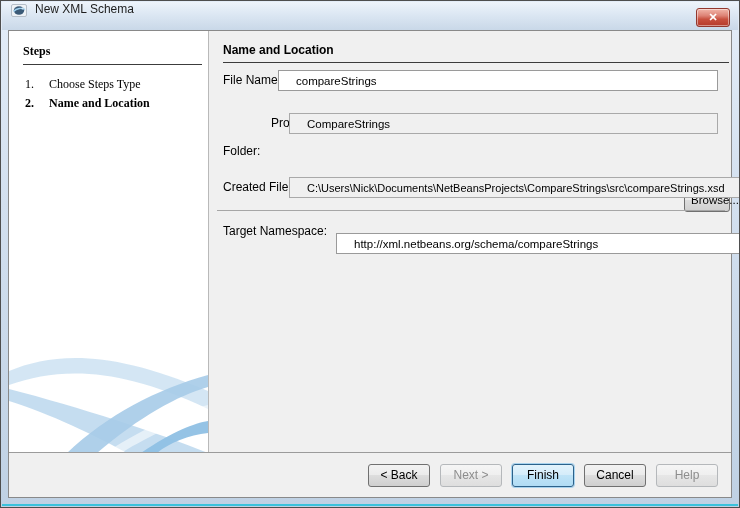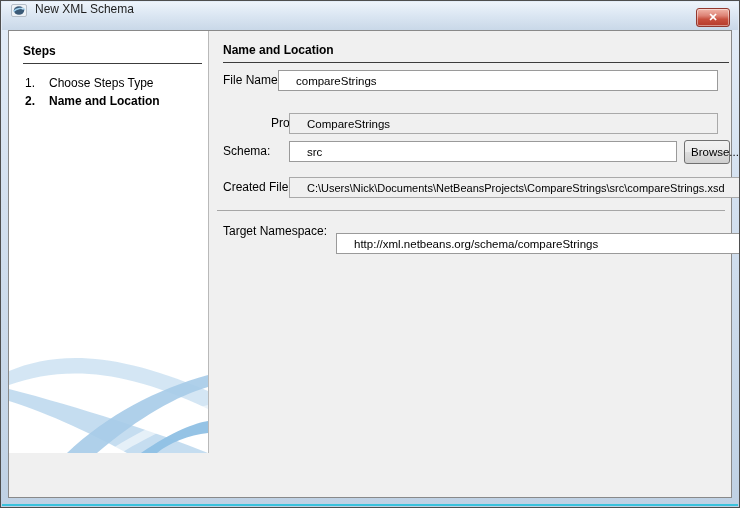--- a/index.html
+++ b/index.html
@@ -26,21 +26,21 @@
     color:#ffffff;font-size:11px;font-weight:bold;line-height:17px;text-align:center;
     cursor:default;
   }
   
   .content{
     position:absolute;left:7px;top:29px;width:724px;height:468px;
     border:1px solid #898989;background:#f0f0f0;
   }
   .wizard{position:absolute;left:0;top:0;width:722px;height:422px;}
   .sidebar{
-    position:absolute;left:0;top:0;width:199px;height:422px;background:#ffffff;overflow:hidden;
+    position:absolute;left:0;top:0;width:199px;height:422px;background:#ffffff;overflow:hidden;font-family:Liberation Serif, serif;
   }
   .steps-header{
     margin:13px 6px 0 14px;font-size:12px;font-weight:bold;color:#000;
     padding-bottom:5px;border-bottom:1px solid #3c3c3c;
   }
   .steps-list{margin-top:10px;font-size:12px;color:#000;}
   .step-row{display:flex;padding:2px 0 2px 16px;}
   .step-num{width:24px;flex:0 0 auto;}
   .step-row.active{font-weight:bold;}
   .watermark{position:absolute;left:0;bottom:0;width:199px;height:120px;}
@@ -54,21 +54,21 @@
   .txt{
     position:absolute;height:21px;border:1px solid #9a9a9a;background:#ffffff;
     font-family:"Liberation Sans",sans-serif;font-size:11.5px;color:#000;
     padding:0 17px;outline:none;
   }
   .txt.readonly{background:#f0f0f0;border:1px solid #a9a9a9;}
   .hsep{position:absolute;height:1px;background:#a6a6a6;}
   .browse-btn{
     position:absolute;width:46px;height:24px;border:1px solid #707070;border-radius:3px;
     background:linear-gradient(180deg,#f2f2f2 0%,#ebebeb 49%,#dddddd 50%,#cfcfcf 100%);
-    font-family:"Liberation Sans",sans-serif;font-size:11.5px;color:#000;cursor:default;
+    font-family:"Liberation Sans",sans-serif;font-size:11.5px;color:#000;cursor:default;margin-top:48px;
   }
   
   .buttonbar{
     position:absolute;left:0;bottom:0;width:722px;height:45px;background:#f0f0f0;
     border-top:1px solid #9b9b9b;
     display:flex;align-items:center;justify-content:flex-end;gap:10px;padding-right:13px;
   }
   .btn{
     width:62px;height:23px;border:1px solid #707070;border-radius:3px;
     background:linear-gradient(180deg,#f2f2f2 0%,#ebebeb 49%,#dddddd 50%,#cfcfcf 100%);
@@ -130,30 +130,36 @@
 
       <div class="main">
         <div class="main-header">Name and Location</div>
 
         <label class="fld-label" style="left:14px;top:42px;">File Name:</label>
         <input class="txt" style="left: 69px; top: 39px; width: 440px;" value="compareStrings">
 
         <label class="fld-label" style="left:14px;top:85px;margin-left:48px;">Project:</label>
         <input class="txt readonly" readonly="" style="left: 80px; top: 82px; width: 429px;" value="CompareStrings">
 
-        <label class="fld-label" style="left:14px;top:113px;">Schema:</label>
-        <input class="txt" style="left: 80px; top: 110px; width: 388px;" value="src">
+        <label class="fld-label" style="left:14px;top:113px;">Folder:</label>
         <button class="browse-btn" style="left:475px;top:109px;">Browse...</button>
 
         <label class="fld-label" style="left:14px;top:149px;">Created File:</label>
         <input class="txt readonly" readonly="" style="left: 80px; top: 146px; width: 490px; font-size: 11px;" value="C:\Users\Nick\Documents\NetBeansProjects\CompareStrings\src\compareStrings.xsd">
 
         <div class="hsep" style="left:8px;top:179px;width:508px;"></div>
 
         <label class="fld-label" style="left:14px;top:193px;">Target Namespace:</label>
         <input class="txt" style="left: 127px; top: 202px; width: 436px;" value="http://xml.netbeans.org/schema/compareStrings">
       </div>
     </div>
 
+    <div class="buttonbar">
+      <button class="btn">&lt; Back</button>
+      <button class="btn" disabled="">Next &gt;</button>
+      <button class="btn default">Finish</button>
+      <button class="btn">Cancel</button>
+      <button class="btn" disabled="">Help</button>
+    </div>
   </div>
 
   <div class="bottom-accent"></div>
 </div>
 
 </body></html>

